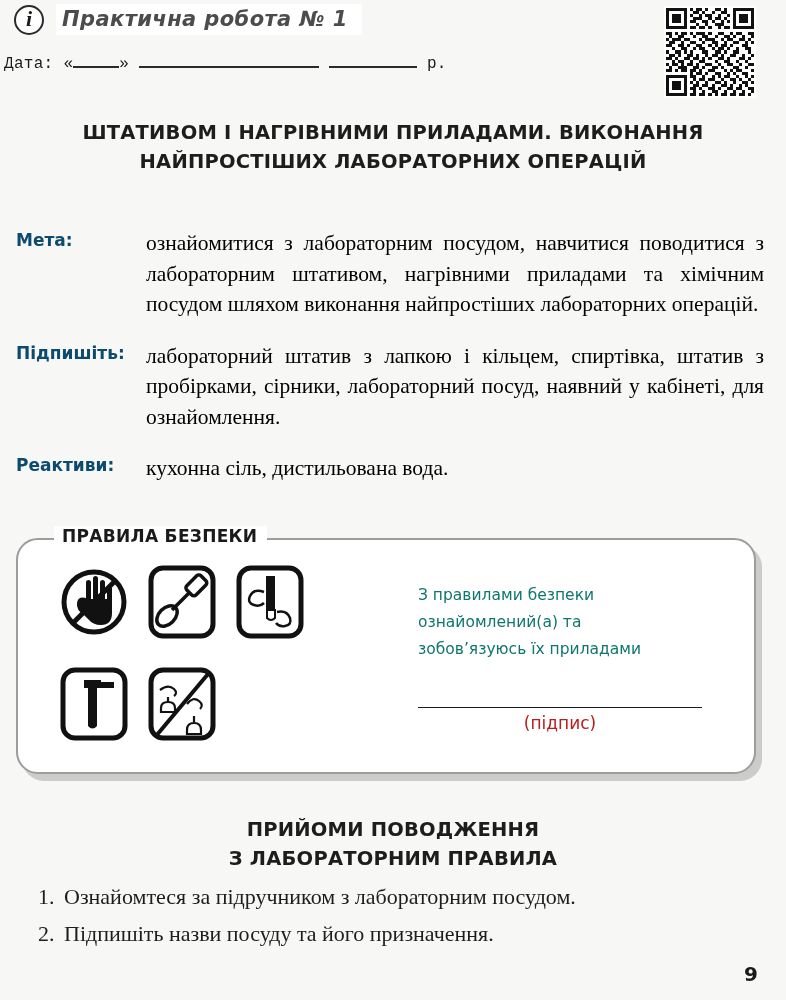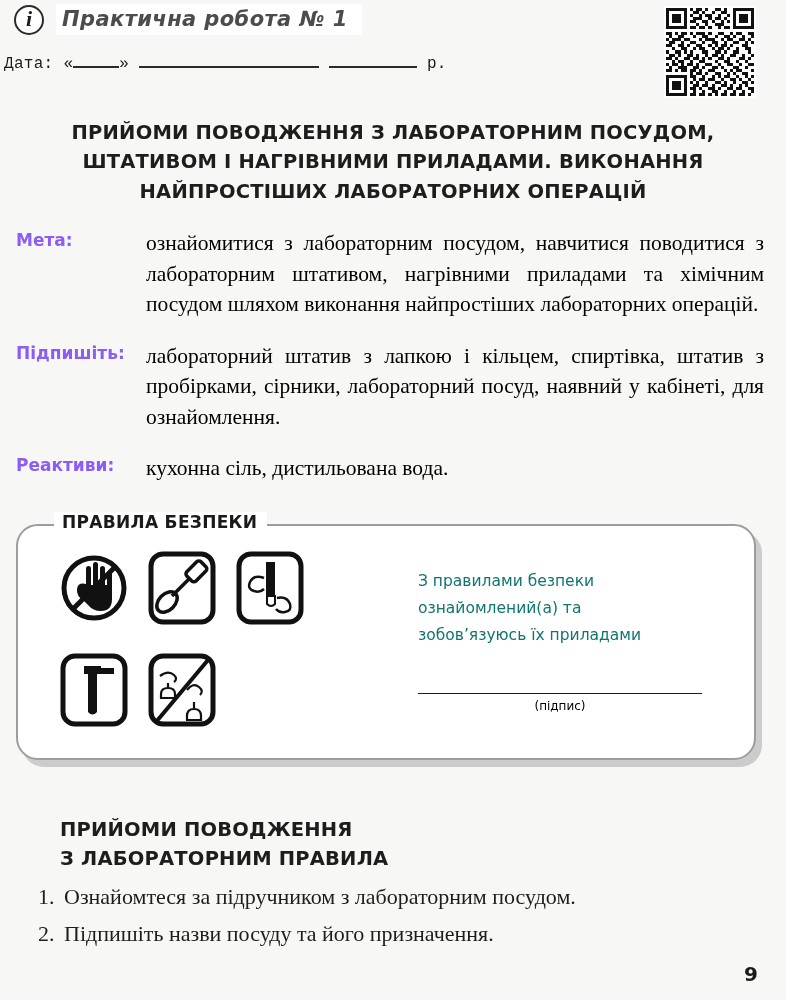--- a/index.html
+++ b/index.html
@@ -116,39 +116,39 @@
   }
   .def-row {
     display: flex;
     align-items: flex-start;
     margin-bottom: 21px;
   }
   .def-term {
     font-family: "DejaVu Sans", sans-serif;
     font-weight: bold;
     font-size: 17px;
-    color: #8b5cf6;
+    color: #0c4a6e;
     flex: none;
     padding-top: 2px;
   }
   .def-term.w-wide { width: 130px; }
   .def-desc {
     flex: 1;
     font-size: 21.5px;
     line-height: 1.42;
     text-align: justify;
     text-justify: inter-word;
     color: #000000;
   }
 
   
   .safety-wrap {
     position: absolute;
     left: 16px;
-    top: 524px;
+    top: 538px;
     width: 740px;
     height: 236px;
   }
   .safety-box {
     position: absolute;
     inset: 0;
     border: 2.5px solid #9d9d9d;
     border-radius: 22px;
     background: #ffffff;
     box-shadow: 6px 7px 0 rgba(150,150,150,0.45);
@@ -206,32 +206,32 @@
   }
   .sign-line {
     margin-top: 44px;
     border-bottom: 1.6px solid #1a1a1a;
     width: 284px;
   }
   .sign-caption {
     width: 284px;
     text-align: center;
     font-family: "DejaVu Sans", sans-serif;
-    font-size: 12px;
-    color: #000000;
+    font-size: 17px;
+    color: #b91c1c;
     padding-top: 5px;
   }
 
   
   .section-title {
     position: absolute;
     left: 60px;
     right: 60px;
     top: 815px;
-    text-align: left;
+    text-align: center;
     font-family: "DejaVu Sans", sans-serif;
     font-weight: bold;
     font-size: 19.5px;
     line-height: 1.5;
     letter-spacing: 0.2px;
     color: #1d1d1d;
   }
   .task-list {
     position: absolute;
     left: 38px;
@@ -510,21 +510,20 @@
 
   <div class="date-line">
     <span>Дата:</span>
     <span>«</span><span class="ul-s"></span><span>»</span>
     <span class="ul-m"></span>
     <span class="ul-l"></span>
     <span>р.</span>
   </div>
 
   <div class="main-title">
-    <div>ПРИЙОМИ ПОВОДЖЕННЯ З ЛАБОРАТОРНИМ ПОСУДОМ,</div>
     <div>ШТАТИВОМ І НАГРІВНИМИ ПРИЛАДАМИ. ВИКОНАННЯ</div>
     <div>НАЙПРОСТІШИХ ЛАБОРАТОРНИХ ОПЕРАЦІЙ</div>
   </div>
 
   <div class="defs">
     <div class="def-row">
       <div class="def-term w-wide">Мета:</div>
       <div class="def-desc">ознайомитися з лабораторним посудом, навчитися поводитися з лабораторним штативом, нагрівними приладами та хімічним посудом шляхом виконання найпростіших лабораторних операцій.</div>
     </div>
     <div class="def-row">

